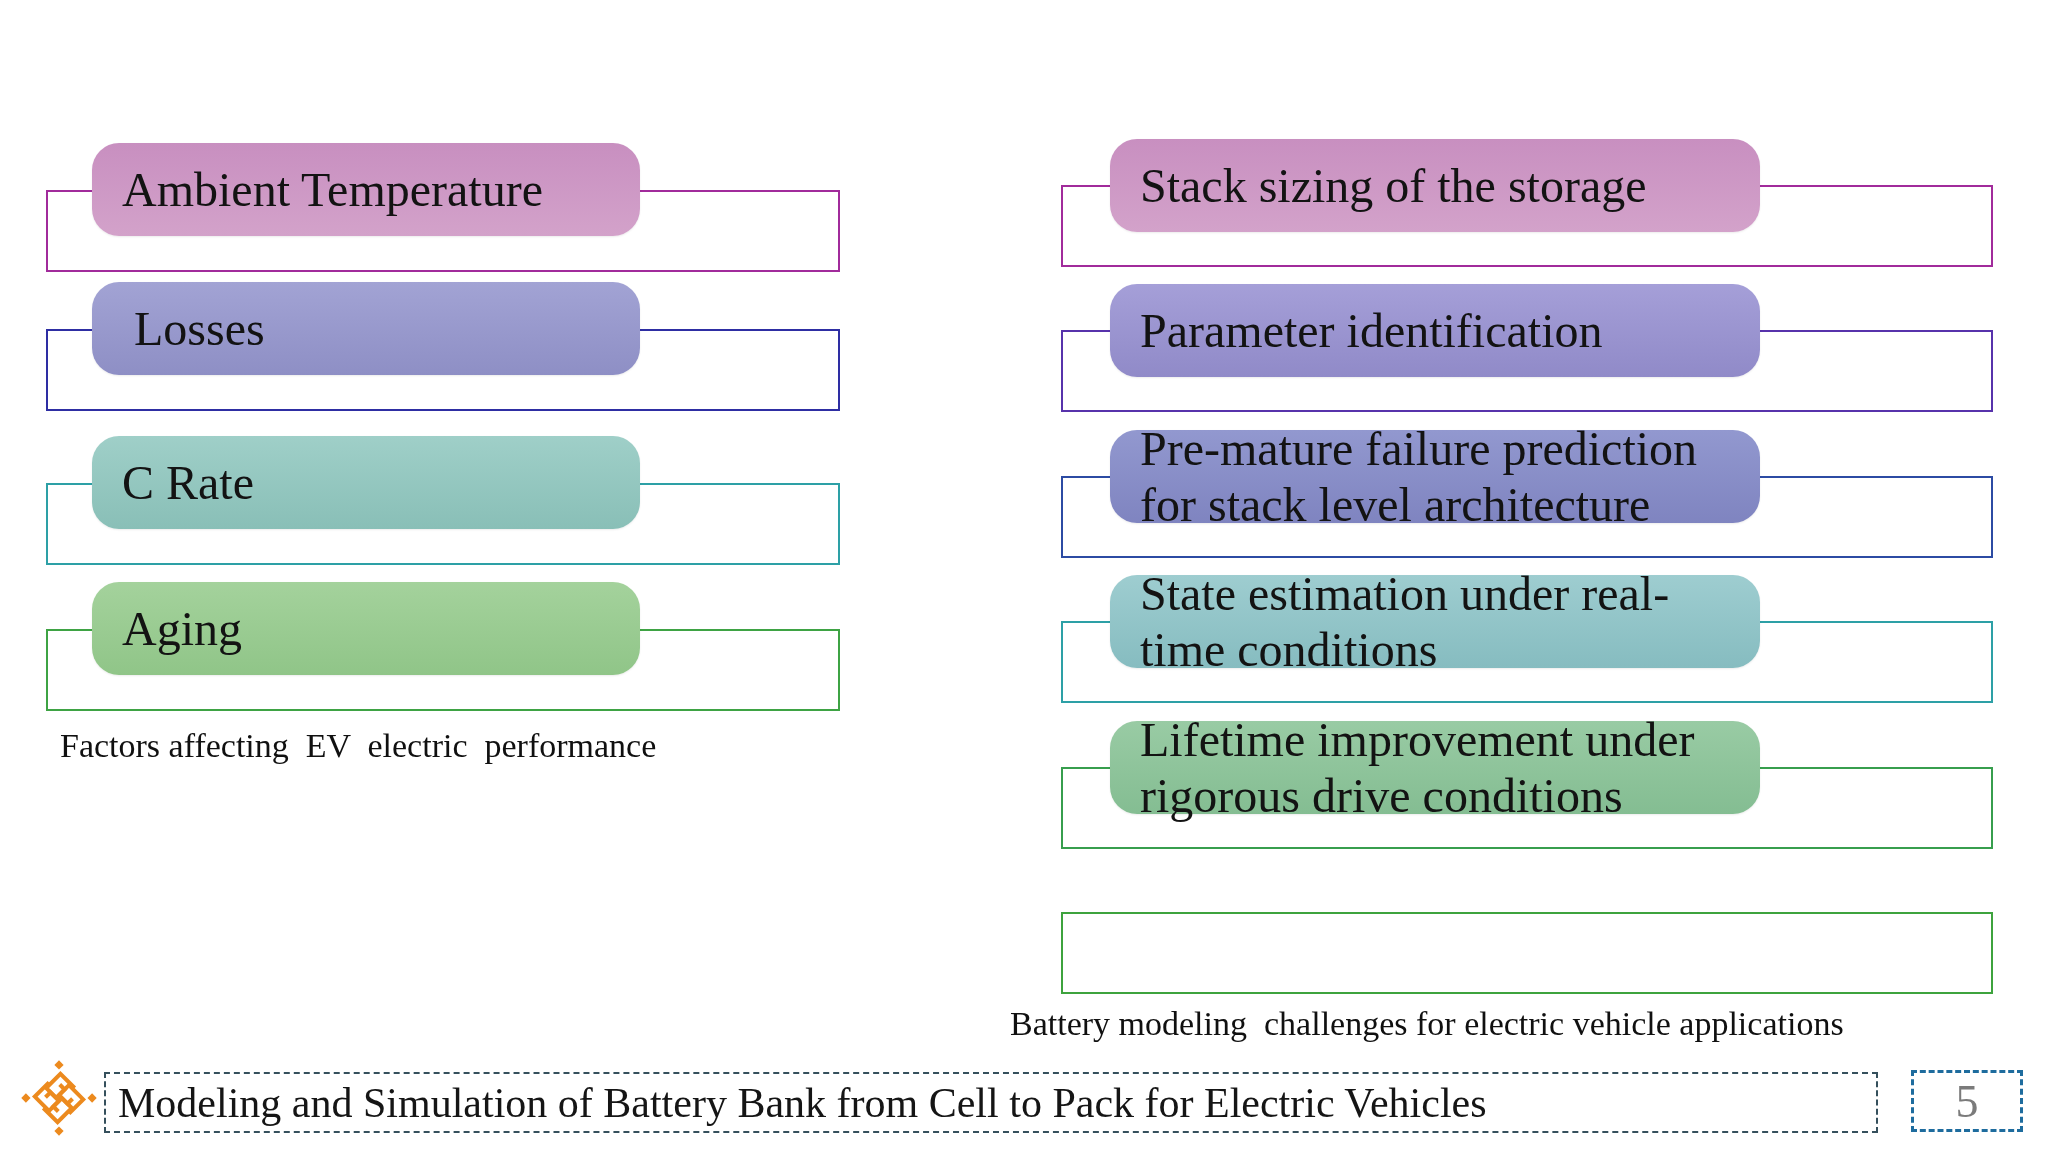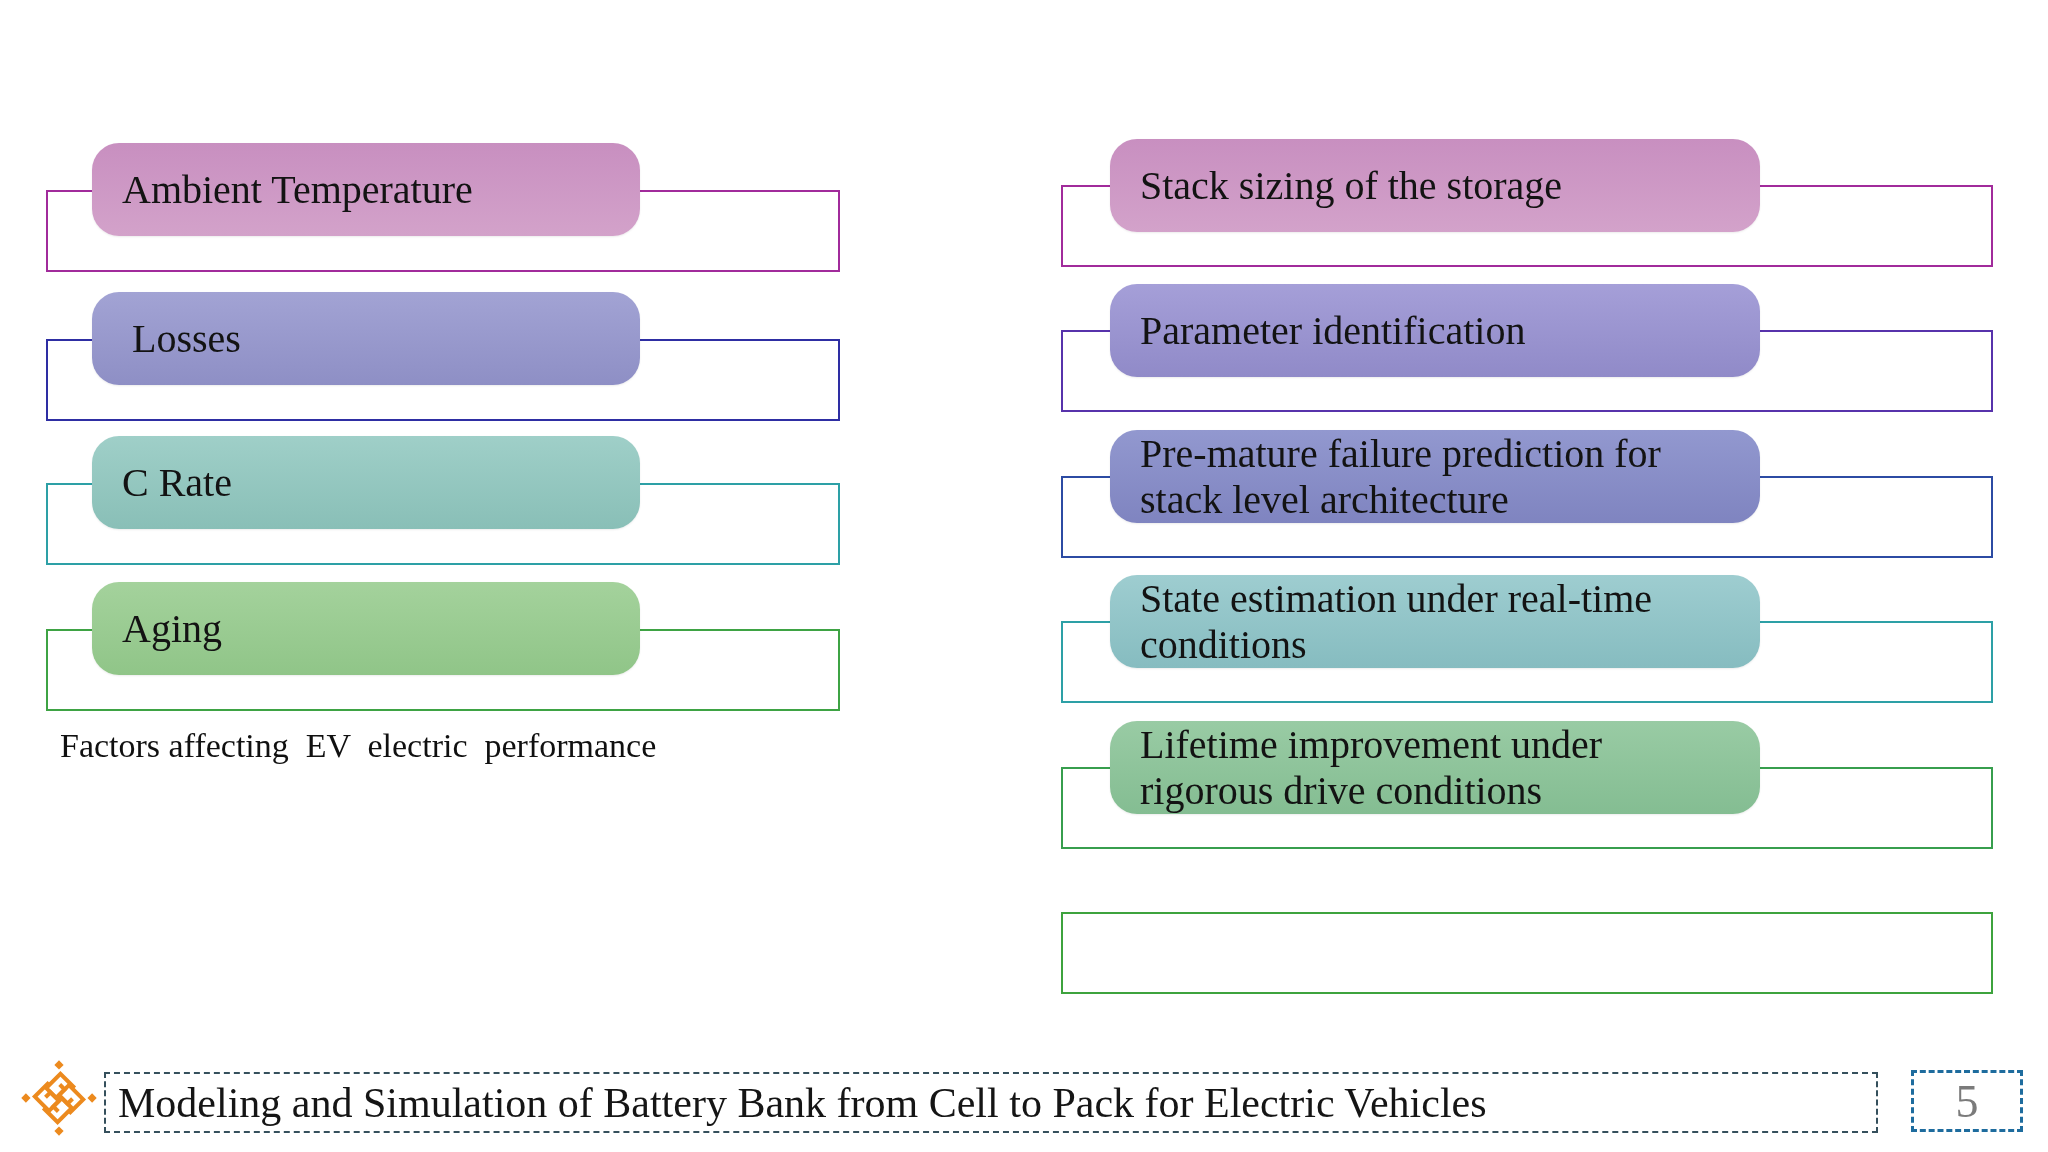--- a/index.html
+++ b/index.html
@@ -24,21 +24,21 @@
     top:0;
     height:93px;
     border-radius:27px;
     display:flex;
     align-items:center;
     box-sizing:border-box;
     padding:0 25px 0 30px;
     box-shadow:0 1px 2px rgba(0,0,0,0.08);
   }
   .row .label{
-    font-size:40px;
+    font-size:48px;
     line-height:1.15;
     color:#131313;
     white-space:pre-wrap;
   }
   .left-row{left:46px;width:794px;height:130px;}
   .left-row .outline{left:0;top:47px;width:794px;height:82px;}
   .left-row .box{left:46px;width:548px;}
   .right-row{left:1061px;width:932px;height:130px;}
   .right-row .outline{left:0;top:46px;width:932px;height:82px;}
   .right-row .box{left:49px;width:650px;}
@@ -88,21 +88,21 @@
 <body>
 
 <div class="slide">
 
   <div class="row left-row" style="top:143px">
     <div class="outline" style="border-color: rgb(161, 43, 155);"></div>
     <div class="box" style="background: linear-gradient(rgb(200, 143, 192), rgb(211, 162, 202));">
       <span class="label">Ambient Temperature</span>
     </div>
   </div>
-  <div class="row left-row" style="top:292px">
+  <div class="row left-row" style="top:282px">
     <div class="outline" style="border-color: rgb(46, 46, 163);"></div>
     <div class="box" style="background: linear-gradient(rgb(162, 163, 212), rgb(142, 143, 197));">
       <span class="label"> Losses</span>
     </div>
   </div>
   <div class="row left-row" style="top:436px">
     <div class="outline" style="border-color: rgb(45, 160, 166);"></div>
     <div class="box" style="background: linear-gradient(rgb(159, 207, 200), rgb(137, 191, 183));">
       <span class="label">C Rate</span>
     </div>
@@ -141,20 +141,21 @@
   </div>
   <div class="row right-row" style="top:575px">
     <div class="outline" style="border-color: rgb(45, 160, 166);"></div>
     <div class="box" style="background: linear-gradient(rgb(158, 205, 208), rgb(134, 188, 192));">
       <span class="label">State estimation under real-time conditions</span>
     </div>
   </div>
   <div class="row right-row" style="top:866px">
     <div class="outline" style="border-color: rgb(62, 163, 62);"></div>
   </div>
+  <div class="caption" style="left:1010px;top:1005px">Battery modeling  challenges for electric vehicle applications</div>
 
   <svg class="logo" viewBox="0 0 100 100" overflow="visible" aria-hidden="true">
     <g transform="translate(50 50) rotate(45) scale(0.68) translate(-50 -50)">
       <g fill="none" stroke="var(--logo-color, #ec8a1e)" stroke-width="8">
         <path id="ksp" d="M58 14 H18 V54 H46 V30 H32"></path>
         <use href="#ksp" transform="rotate(90 50 50)"></use>
         <use href="#ksp" transform="rotate(180 50 50)"></use>
         <use href="#ksp" transform="rotate(270 50 50)"></use>
       </g>
       <g fill="var(--logo-color, #ec8a1e)">

